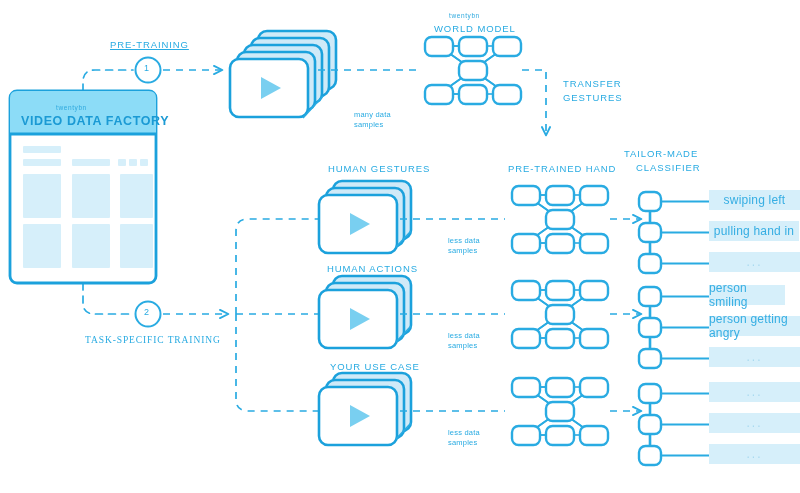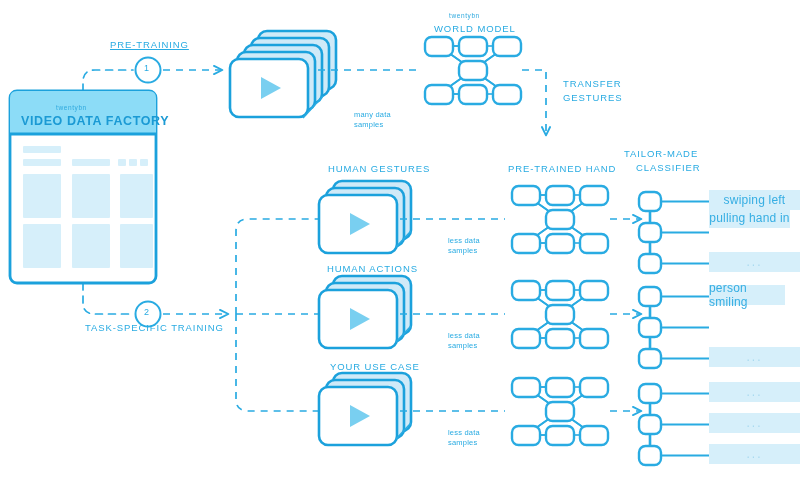--- a/index.html
+++ b/index.html
@@ -174,21 +174,21 @@
         <rect x="23" y="224" width="38" height="44" rx="1"></rect>
         <rect x="72" y="224" width="38" height="44" rx="1"></rect>
         <rect x="120" y="224" width="33" height="44" rx="1"></rect>
       </g>
     </g>
   </svg>
 
   <div class="lbl cap" style="left:110px;top:39px;text-decoration:underline;">PRE-TRAINING</div>
   <div class="lbl" style="left:144px;top:63px;font-size:9px;">1</div>
 
-  <div class="lbl cap" style="left:85px;top:322px;">TASK-SPECIFIC TRAINING</div>
+  <div class="lbl cap" style="left:85px;top:335px;font-family:Liberation Serif, serif;">TASK-SPECIFIC TRAINING</div>
   <div class="lbl" style="left:144px;top:307px;font-size:9px;">2</div>
 
   <div class="lbl factory-sub" style="left:56px;top:104px;">twentybn</div>
   <div class="lbl factory-title" style="left:21px;top:114px;">VIDEO DATA FACTORY</div>
 
   <div class="lbl small" style="left:311px;top:110px;">many data</div>
   <div class="lbl small" style="left:311px;top:120px;">samples</div>
 
   <div class="lbl factory-sub" style="left:449px;top:12px;">twentybn</div>
   <div class="lbl cap" style="left:434px;top:23px;">WORLD MODEL</div>
@@ -207,23 +207,24 @@
 
   <div class="lbl cap" style="left:327px;top:263px;">HUMAN ACTIONS</div>
   <div class="lbl small" style="left:405px;top:331px;">less data</div>
   <div class="lbl small" style="left:405px;top:341px;">samples</div>
 
   <div class="lbl cap" style="left:330px;top:361px;">YOUR USE CASE</div>
   <div class="lbl small" style="left:405px;top:428px;">less data</div>
   <div class="lbl small" style="left:405px;top:438px;">samples</div>
 
   <div class="clsbox" style="left:709px;top:190px;width:91px;height:20px;">swiping left</div>
-  <div class="clsbox" style="left:709px;top:208px;width:81px;height:20px;">pulling hand in</div>
+  <div class="clsbox" style="left:709px;top:221px;width:90px;height:20px;">pulling hand in</div>
   <div class="clsbox dim" style="left:709px;top:252px;width:91px;height:20px;">...</div>
 
   <div class="clsbox" style="left:709px;top:285px;width:76px;height:20px;">person smiling</div>
+  <div class="clsbox" style="left:709px;top:316px;width:91px;height:20px;">person getting angry</div>
   <div class="clsbox dim" style="left:709px;top:347px;width:91px;height:20px;">...</div>
 
   <div class="clsbox dim" style="left:709px;top:382px;width:91px;height:20px;">...</div>
   <div class="clsbox dim" style="left:709px;top:413px;width:91px;height:20px;">...</div>
   <div class="clsbox dim" style="left:709px;top:444px;width:91px;height:20px;">...</div>
 
 </div>
 
 </body></html>

